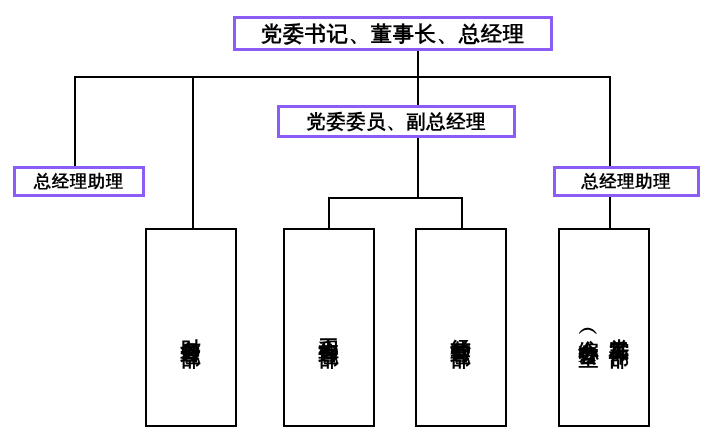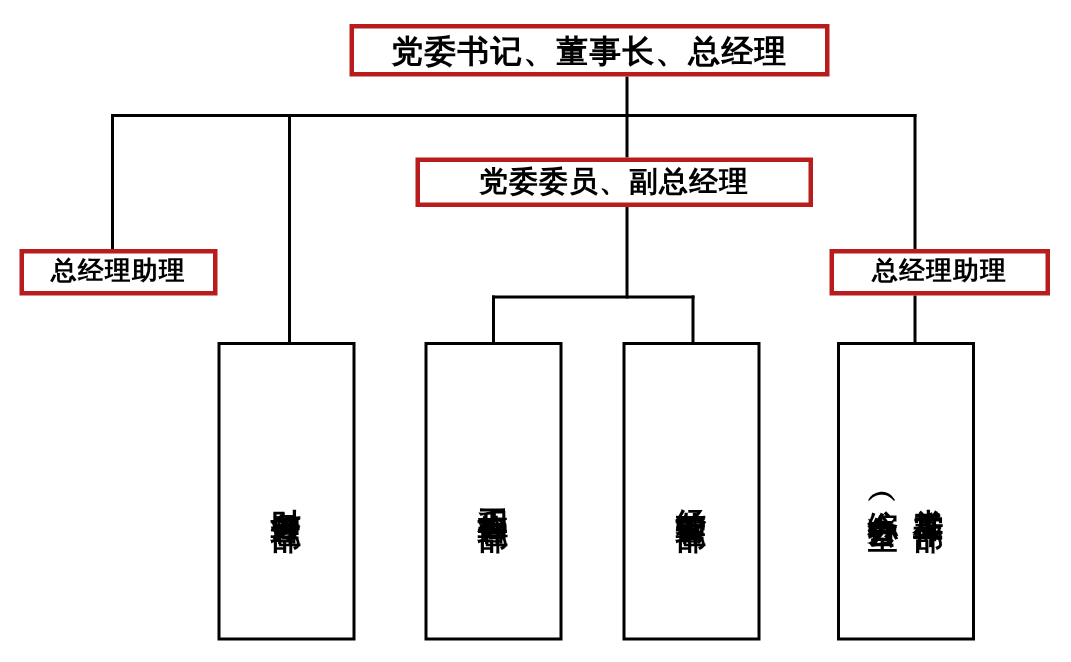--- a/index.html
+++ b/index.html
@@ -16,39 +16,39 @@
     height: 441px;
     background: #ffffff;
     overflow: hidden;
   }
 
   
   .node {
     position: absolute;
     box-sizing: border-box;
     background: #ffffff;
-    border: 3px solid #b91c1c;
+    border: 3px solid #8b5cf6;
     display: flex;
     align-items: center;
     justify-content: center;
     z-index: 3;
   }
   .node-label {
     font-family: "DejaVu Serif", "Liberation Serif", serif;
     font-weight: 700;
     color: #000000;
     white-space: nowrap;
     line-height: 1;
   }
 
   
   .node-top        { left: 233px; top: 16px;  width: 320px; height: 35px; }
   .node-top .node-label        { font-size: 21px; letter-spacing: 1px; }
 
-  .node-deputy     { left: 277px; top: 105px; width: 265px; height: 33px; border-width: 3px; }
+  .node-deputy     { left: 277px; top: 105px; width: 239px; height: 33px; border-width: 3px; }
   .node-deputy .node-label     { font-size: 19px; letter-spacing: 1px; }
 
   .node-asst-left  { left: 13px;  top: 166px; width: 132px; height: 31px; }
   .node-asst-left .node-label  { font-size: 17px; letter-spacing: 1px; }
 
   .node-asst-right { left: 553px; top: 166px; width: 147px; height: 31px; }
   .node-asst-right .node-label { font-size: 17px; letter-spacing: 1px; }
 
   
   .dept {

